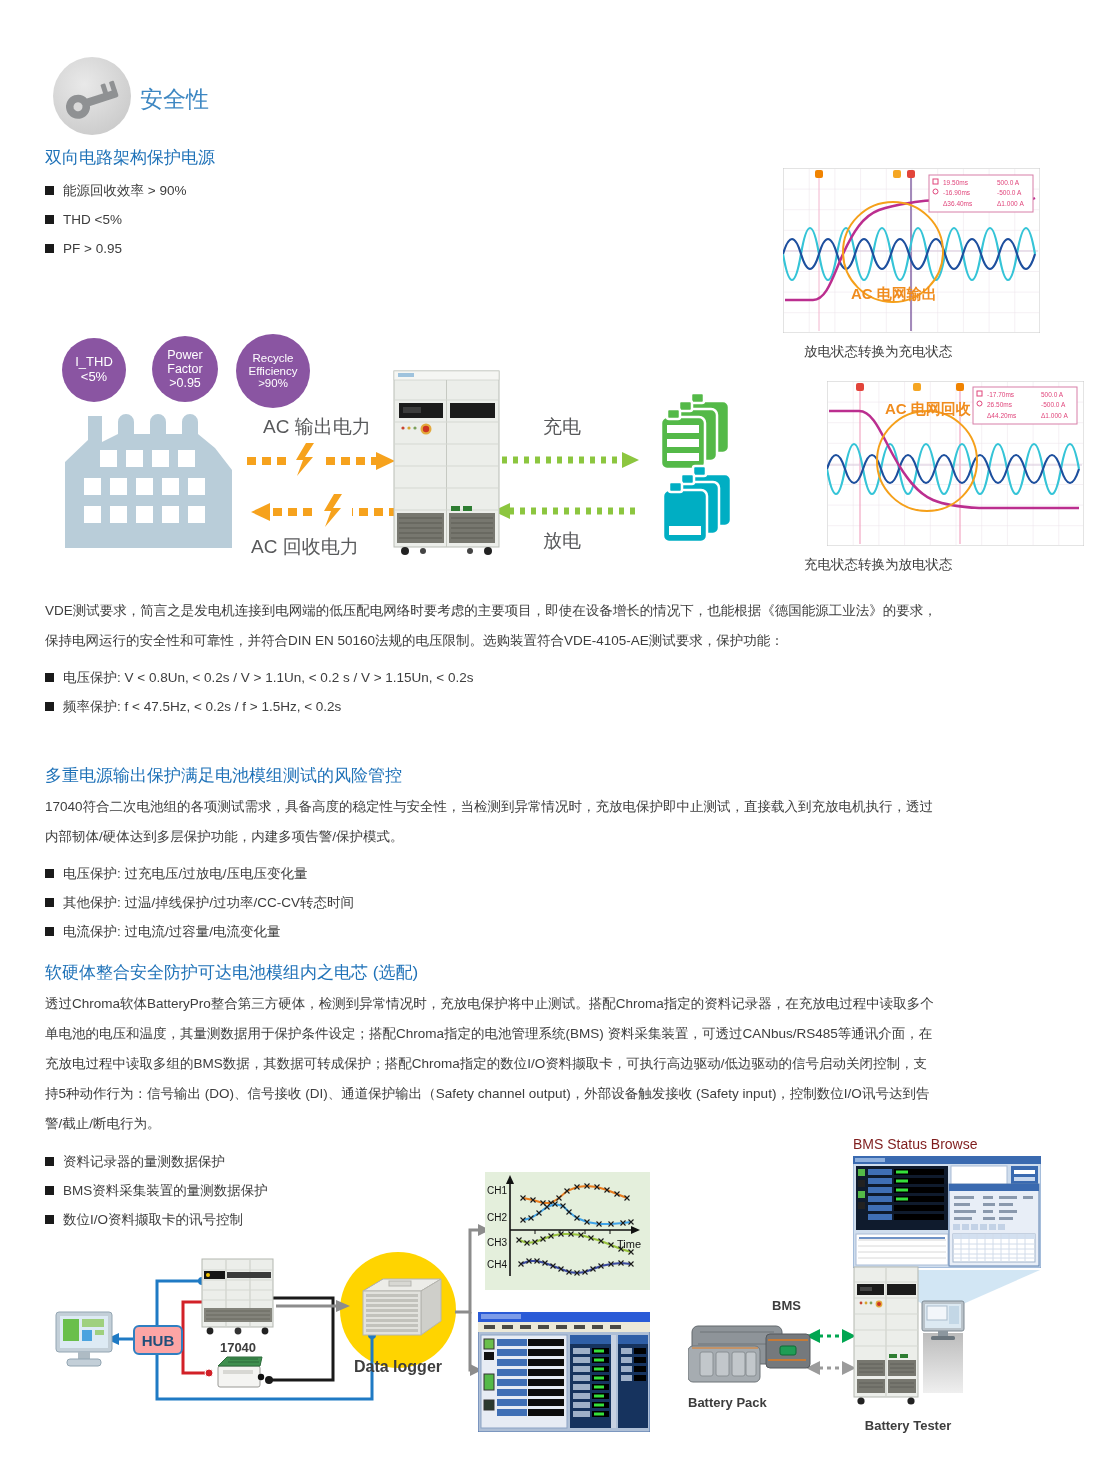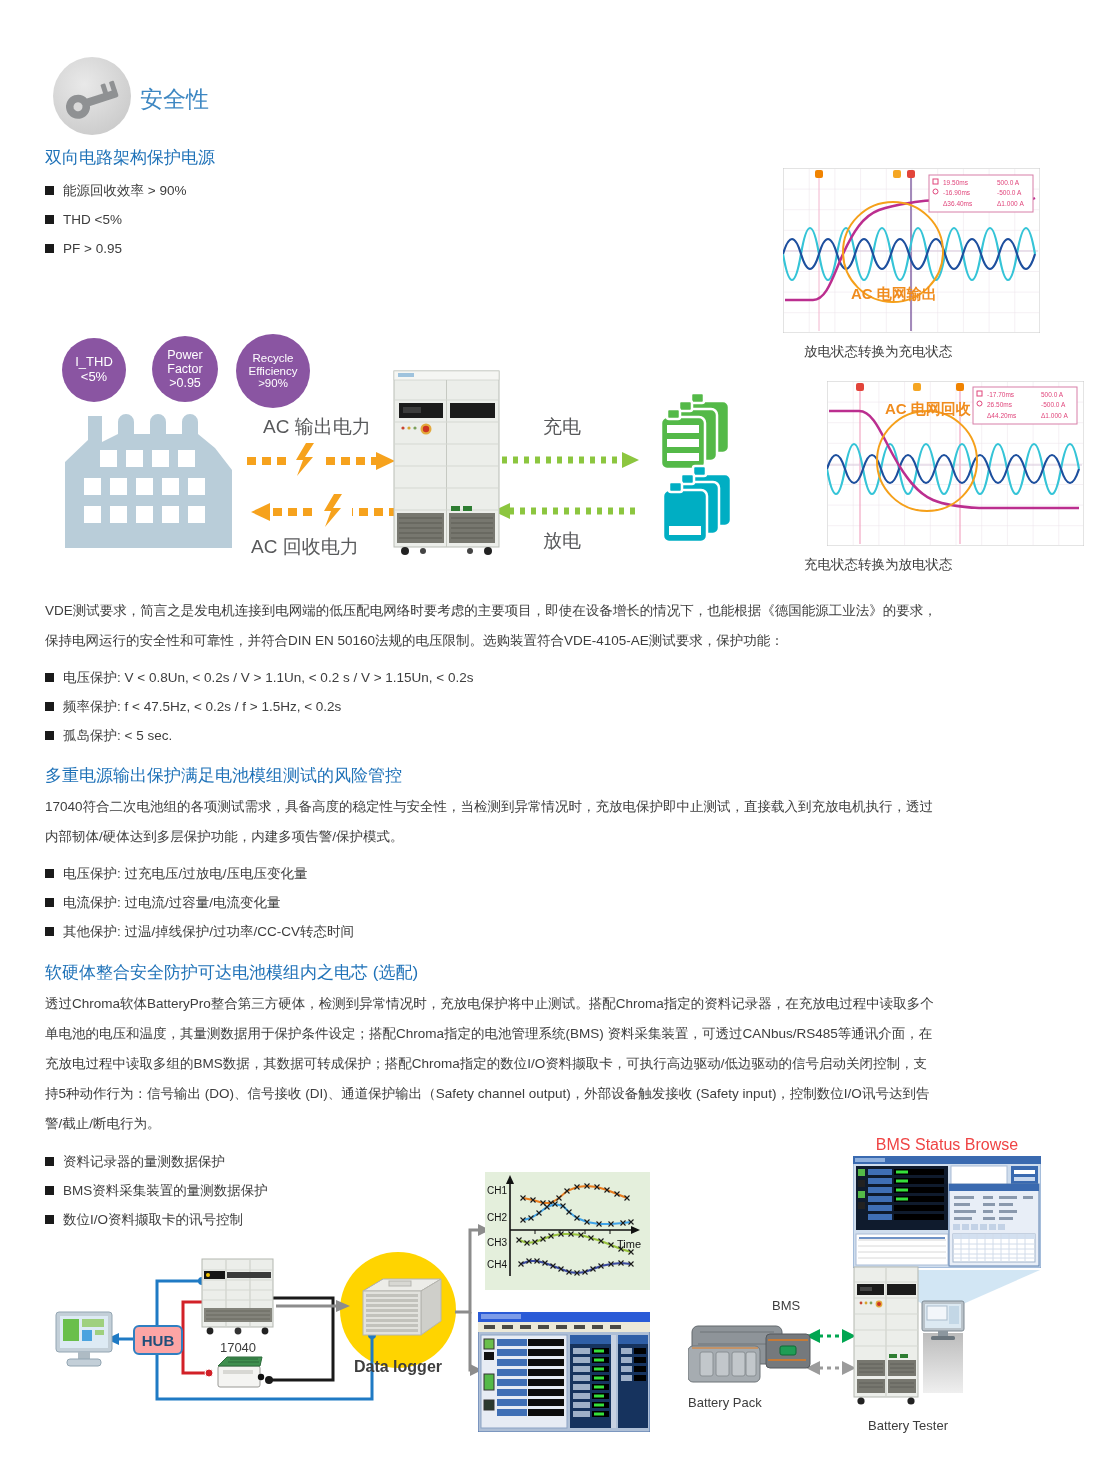--- a/index.html
+++ b/index.html
@@ -8,21 +8,21 @@
   .abs{position:absolute;}
   .sec-title{font-size:17px;color:#1f72b8;white-space:pre-line;}
   .body-text{font-size:13.5px;line-height:30px;color:#3d3d3d;white-space:pre-line;}
   .bullets{display:flex;flex-direction:column;}
   .bullet{height:29px;display:flex;align-items:center;font-size:13.5px;color:#3d3d3d;}
   .sq{width:9px;height:9px;background:#1a1a1a;display:inline-block;margin-right:9px;flex:0 0 auto;}
   .badge{border-radius:50%;background:#8a55a2;color:#fff;display:flex;align-items:center;justify-content:center;
          text-align:center;white-space:pre-line;line-height:1.12;}
   .flow-label{font-size:19px;color:#58595b;}
   .caption{font-size:13.5px;color:#3d3d3d;margin-left:21px;}
-  .small-label{font-size:13px;color:#3d3d3d;}
+  .small-label{font-size:13px;color:#3d3d3d;font-weight:bold;}
   .hub-box{background:#fca5a5;border:2px solid #2f7fc1;border-radius:6px;color:#1f4e79;
            font-size:15px;font-weight:bold;display:flex;align-items:center;justify-content:center;}
   .dl-circle{border-radius:50%;background:#ffd400;}
 </style>
 </head>
 <body>
 
 <div class="abs" style="left:52px;top:56px;width:80px;height:80px;">
   <svg width="80" height="80" viewBox="0 0 80 80">
     <defs>
@@ -265,43 +265,39 @@
 保持电网运行的安全性和可靠性，并符合DIN EN 50160法规的电压限制。选购装置符合VDE-4105-AE测试要求，保护功能：</div>
   <div class="bullets" style="margin-top:7px;">
     <div class="bullet">
         <span class="sq"></span>
         <span>电压保护: V &lt; 0.8Un, &lt; 0.2s / V &gt; 1.1Un, &lt; 0.2 s / V &gt; 1.15Un, &lt; 0.2s</span>
       </div>
     <div class="bullet">
         <span class="sq"></span>
         <span>频率保护: f &lt; 47.5Hz, &lt; 0.2s / f &gt; 1.5Hz, &lt; 0.2s</span>
       </div>
-    <div class="bullet">
-        <span class="sq"></span>
-        <span>孤岛保护: &lt; 5 sec.</span>
-      </div>
   </div>
 </div>
 
 <div class="abs" style="left:45px;top:764px;width:1025px;">
   <div class="sec-title">多重电源输出保护满足电池模组测试的风险管控</div>
   <div class="body-text" style="margin-top:5px;">17040符合二次电池组的各项测试需求，具备高度的稳定性与安全性，当检测到异常情况时，充放电保护即中止测试，直接载入到充放电机执行，透过
 内部韧体/硬体达到多层保护功能，内建多项告警/保护模式。</div>
   <div class="bullets" style="margin-top:7px;">
     <div class="bullet">
         <span class="sq"></span>
         <span>电压保护: 过充电压/过放电/压电压变化量</span>
       </div>
     <div class="bullet">
         <span class="sq"></span>
+        <span>其他保护: 过温/掉线保护/过功率/CC-CV转态时间</span>
+      </div>
+    <div class="bullet">
+        <span class="sq"></span>
         <span>电流保护: 过电流/过容量/电流变化量</span>
-      </div>
-    <div class="bullet">
-        <span class="sq"></span>
-        <span>其他保护: 过温/掉线保护/过功率/CC-CV转态时间</span>
       </div>
   </div>
 </div>
 
 <div class="abs" style="left:45px;top:961px;width:1025px;">
   <div class="sec-title">软硬体整合安全防护可达电池模组内之电芯 (选配)</div>
   <div class="body-text" style="margin-top:5px;">透过Chroma软体BatteryPro整合第三方硬体，检测到异常情况时，充放电保护将中止测试。搭配Chroma指定的资料记录器，在充放电过程中读取多个
 单电池的电压和温度，其量测数据用于保护条件设定；搭配Chroma指定的电池管理系统(BMS) 资料采集装置，可透过CANbus/RS485等通讯介面，在
 充放电过程中读取多组的BMS数据，其数据可转成保护；搭配Chroma指定的数位I/O资料撷取卡，可执行高边驱动/低边驱动的信号启动关闭控制，支
 持5种动作行为：信号输出 (DO)、信号接收 (DI)、通道保护输出（Safety channel output)，外部设备触发接收 (Safety input)，控制数位I/O讯号达到告
@@ -540,21 +536,21 @@
       <rect x="143" y="45" width="11" height="6" fill="#9fb0c8"></rect>
         <rect x="156" y="45" width="12" height="6" fill="#000"></rect>
       <rect x="143" y="54" width="11" height="6" fill="#9fb0c8"></rect>
         <rect x="156" y="54" width="12" height="6" fill="#000"></rect>
       <rect x="143" y="63" width="11" height="6" fill="#9fb0c8"></rect>
         <rect x="156" y="63" width="12" height="6" fill="#000"></rect>
     </g>
   </svg>
 </div>
 
-<div class="abs" style="left:853px;top:1136px;width:188px;text-align:center;font-size:16px;color:#ef4444;">BMS Status Browse</div>
+<div class="abs" style="left:853px;top:1136px;width:188px;font-size:14px;color:#7f1d1d;">BMS Status Browse</div>
 <div class="abs" style="left:853px;top:1156px;">
   <svg width="188" height="112" viewBox="0 0 188 112">
     <rect x="0" y="0" width="188" height="112" fill="#cfdded" stroke="#7a9cc8"></rect>
     <rect x="0" y="0" width="188" height="8" fill="#3a6ab0"></rect>
     <rect x="2" y="2" width="30" height="4" fill="#8fb0dd"></rect>
     <rect x="3" y="10" width="92" height="64" fill="#0f1b2d"></rect>
     <g>
       <rect x="5" y="13" width="7" height="7" fill="#54b948"></rect>
         <rect x="5" y="24" width="7" height="7" fill="#222"></rect>
       <rect x="5" y="35" width="7" height="7" fill="#54b948"></rect>

